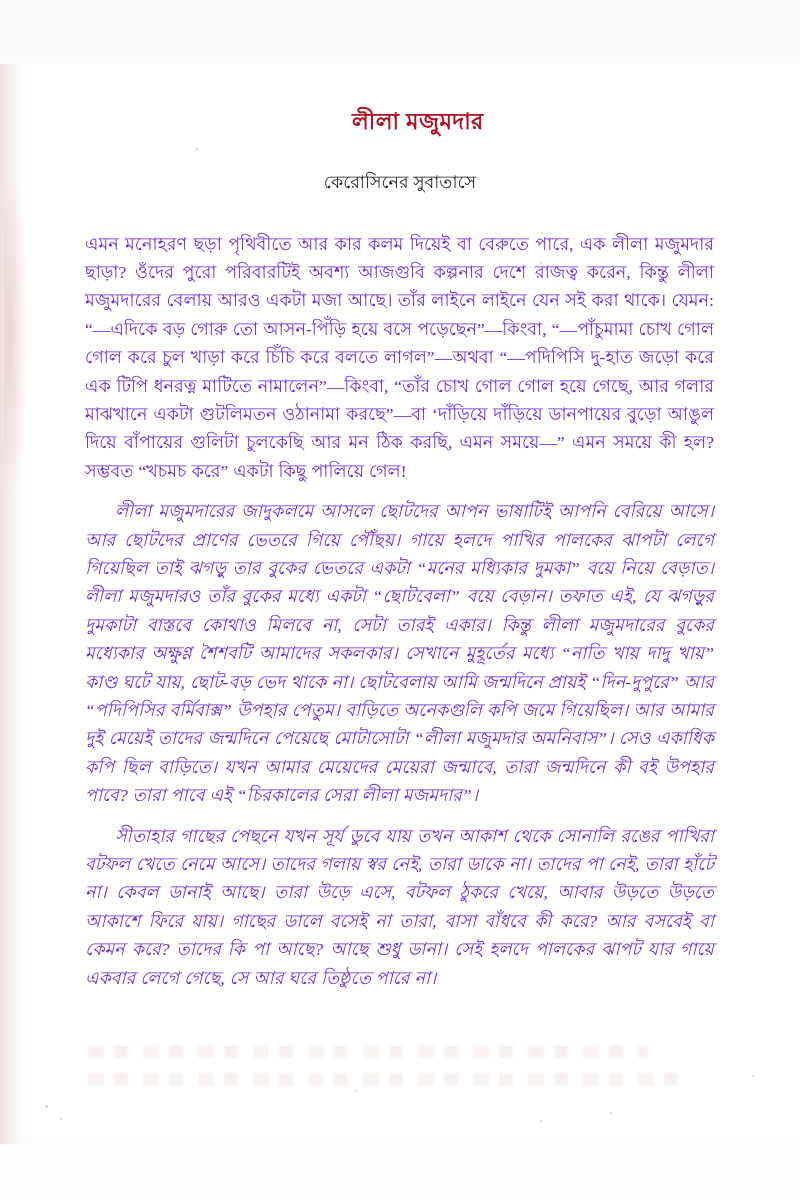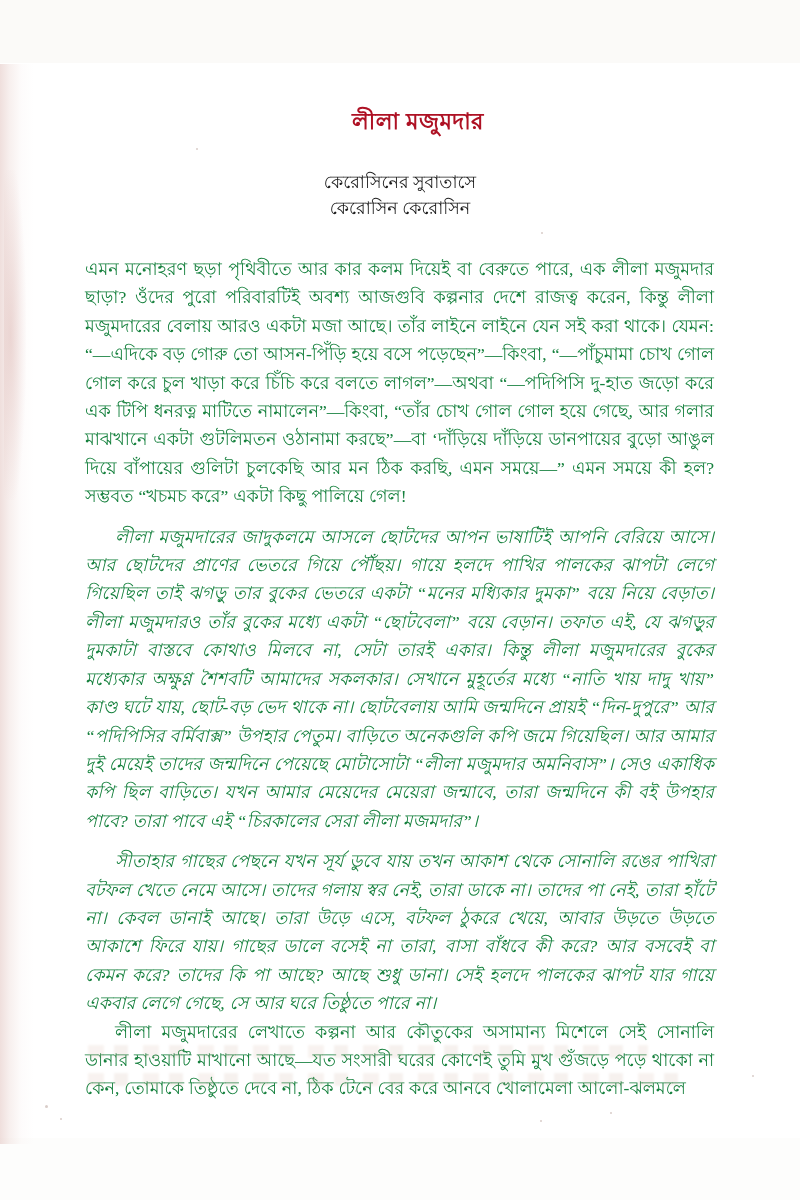--- a/index.html
+++ b/index.html
@@ -93,21 +93,21 @@
     text-align: center;
     color: #1a1a1a;
     font-size: 17.5px;
     line-height: 25.5px;
   }
   .verse-line { display: block; white-space: nowrap; }
 
   .body-text {
     margin: 0;
     padding: 0 86px 0 85px;
-    color: #15803d;
+    color: #6d28d9;
     font-size: 17.6px;
     line-height: 28.4px;
     text-align: justify;
     text-justify: inter-word;
     word-spacing: 0.5px;
   }
   .para {
     margin: 0;
     text-indent: 30px;
   }
@@ -148,28 +148,26 @@
   <div class="scan-bottom-band"></div>
 
   <div class="page">
 
     <div class="content">
 
       <h1 class="doc-title">লীলা মজুমদার</h1>
 
       <div class="verse">
         <span class="verse-line">কেরোসিনের সুবাতাসে</span>
-        <span class="verse-line">কেরোসিন কেরোসিন</span>
       </div>
 
       <div class="body-text">
         <p class="para first">এমন মনোহরণ ছড়া পৃথিবীতে আর কার কলম দিয়েই বা বেরুতে পারে, এক লীলা মজুমদার ছাড়া? ওঁদের পুরো পরিবারটিই অবশ্য আজগুবি কল্পনার দেশে রাজত্ব করেন, কিন্তু লীলা মজুমদারের বেলায় আরও একটা মজা আছে। তাঁর লাইনে লাইনে যেন সই করা থাকে। যেমন: “—এদিকে বড় গোরু তো আসন-পিঁড়ি হয়ে বসে পড়েছেন”—কিংবা, “—পাঁচুমামা চোখ গোল গোল করে চুল খাড়া করে চিঁচি করে বলতে লাগল”—অথবা “—পদিপিসি দু-হাত জড়ো করে এক টিপি ধনরত্ন মাটিতে নামালেন”—কিংবা, “তাঁর চোখ গোল গোল হয়ে গেছে, আর গলার মাঝখানে একটা গুটলিমতন ওঠানামা করছে”—বা ‘দাঁড়িয়ে দাঁড়িয়ে ডানপায়ের বুড়ো আঙুল   দিয়ে বাঁপায়ের গুলিটা চুলকেছি আর মন ঠিক করছি, এমন সময়ে—” এমন সময়ে কী হল? সম্ভবত  “খচমচ করে” একটা কিছু পালিয়ে গেল!</p>
         <p class="para gap">লীলা মজুমদারের জাদুকলমে আসলে ছোটদের আপন ভাষাটিই আপনি বেরিয়ে আসে। আর ছোটদের প্রাণের ভেতরে গিয়ে পৌঁছয়। গায়ে হলদে পাখির পালকের ঝাপটা লেগে গিয়েছিল তাই ঝগড়ু তার বুকের ভেতরে একটা “মনের মধ্যিকার দুমকা” বয়ে নিয়ে বেড়াত। লীলা মজুমদারও তাঁর বুকের মধ্যে একটা “ছোটবেলা” বয়ে বেড়ান। তফাত এই, যে ঝগড়ুর দুমকাটা বাস্তবে কোথাও মিলবে না, সেটা তারই একার। কিন্তু লীলা মজুমদারের বুকের মধ্যেকার অক্ষুণ্ণ শৈশবটি আমাদের সকলকার। সেখানে মুহূর্তের মধ্যে “নাতি খায় দাদু খায়” কাণ্ড ঘটে যায়, ছোট-বড় ভেদ থাকে না। ছোটবেলায় আমি জন্মদিনে প্রায়ই “দিন-দুপুরে” আর “পদিপিসির বর্মিবাক্স” উপহার পেতুম। বাড়িতে অনেকগুলি কপি জমে গিয়েছিল। আর আমার দুই মেয়েই  তাদের জন্মদিনে পেয়েছে মোটাসোটা “লীলা মজুমদার অমনিবাস”। সেও একাধিক কপি ছিল বাড়িতে। যখন আমার মেয়েদের মেয়েরা জন্মাবে, তারা জন্মদিনে কী বই উপহার পাবে? তারা পাবে এই “চিরকালের সেরা লীলা মজমদার”।</p>
         <p class="para gap">সীতাহার গাছের পেছনে যখন সূর্য ডুবে যায় তখন আকাশ থেকে সোনালি রঙের পাখিরা বটফল খেতে নেমে আসে। তাদের গলায় স্বর নেই, তারা ডাকে না। তাদের পা নেই, তারা হাঁটে না। কেবল ডানাই আছে। তারা উড়ে এসে, বটফল ঠুকরে খেয়ে, আবার উড়তে উড়তে আকাশে ফিরে যায়। গাছের ডালে বসেই না তারা, বাসা বাঁধবে কী করে? আর বসবেই বা কেমন করে? তাদের কি পা আছে? আছে শুধু ডানা। সেই হলদে পালকের ঝাপট যার গায়ে একবার লেগে গেছে, সে আর ঘরে তিষ্ঠুতে পারে না।</p>
-        <p class="para">লীলা মজুমদারের লেখাতে কল্পনা আর কৌতুকের অসামান্য মিশেলে সেই সোনালি ডানার হাওয়াটি মাখানো আছে—যত সংসারী ঘরের কোণেই তুমি মুখ গুঁজড়ে পড়ে থাকো না কেন, তোমাকে তিষ্ঠুতে দেবে না, ঠিক টেনে বের করে আনবে খোলামেলা আলো-ঝলমলে</p>
       </div>
 
     </div>
   </div>
 
   <div class="scan-left-smudge"></div>
   <div class="scan-left-smudge2"></div>
 
   <div class="bleed bleed-1"></div>
   <div class="bleed bleed-2"></div>

